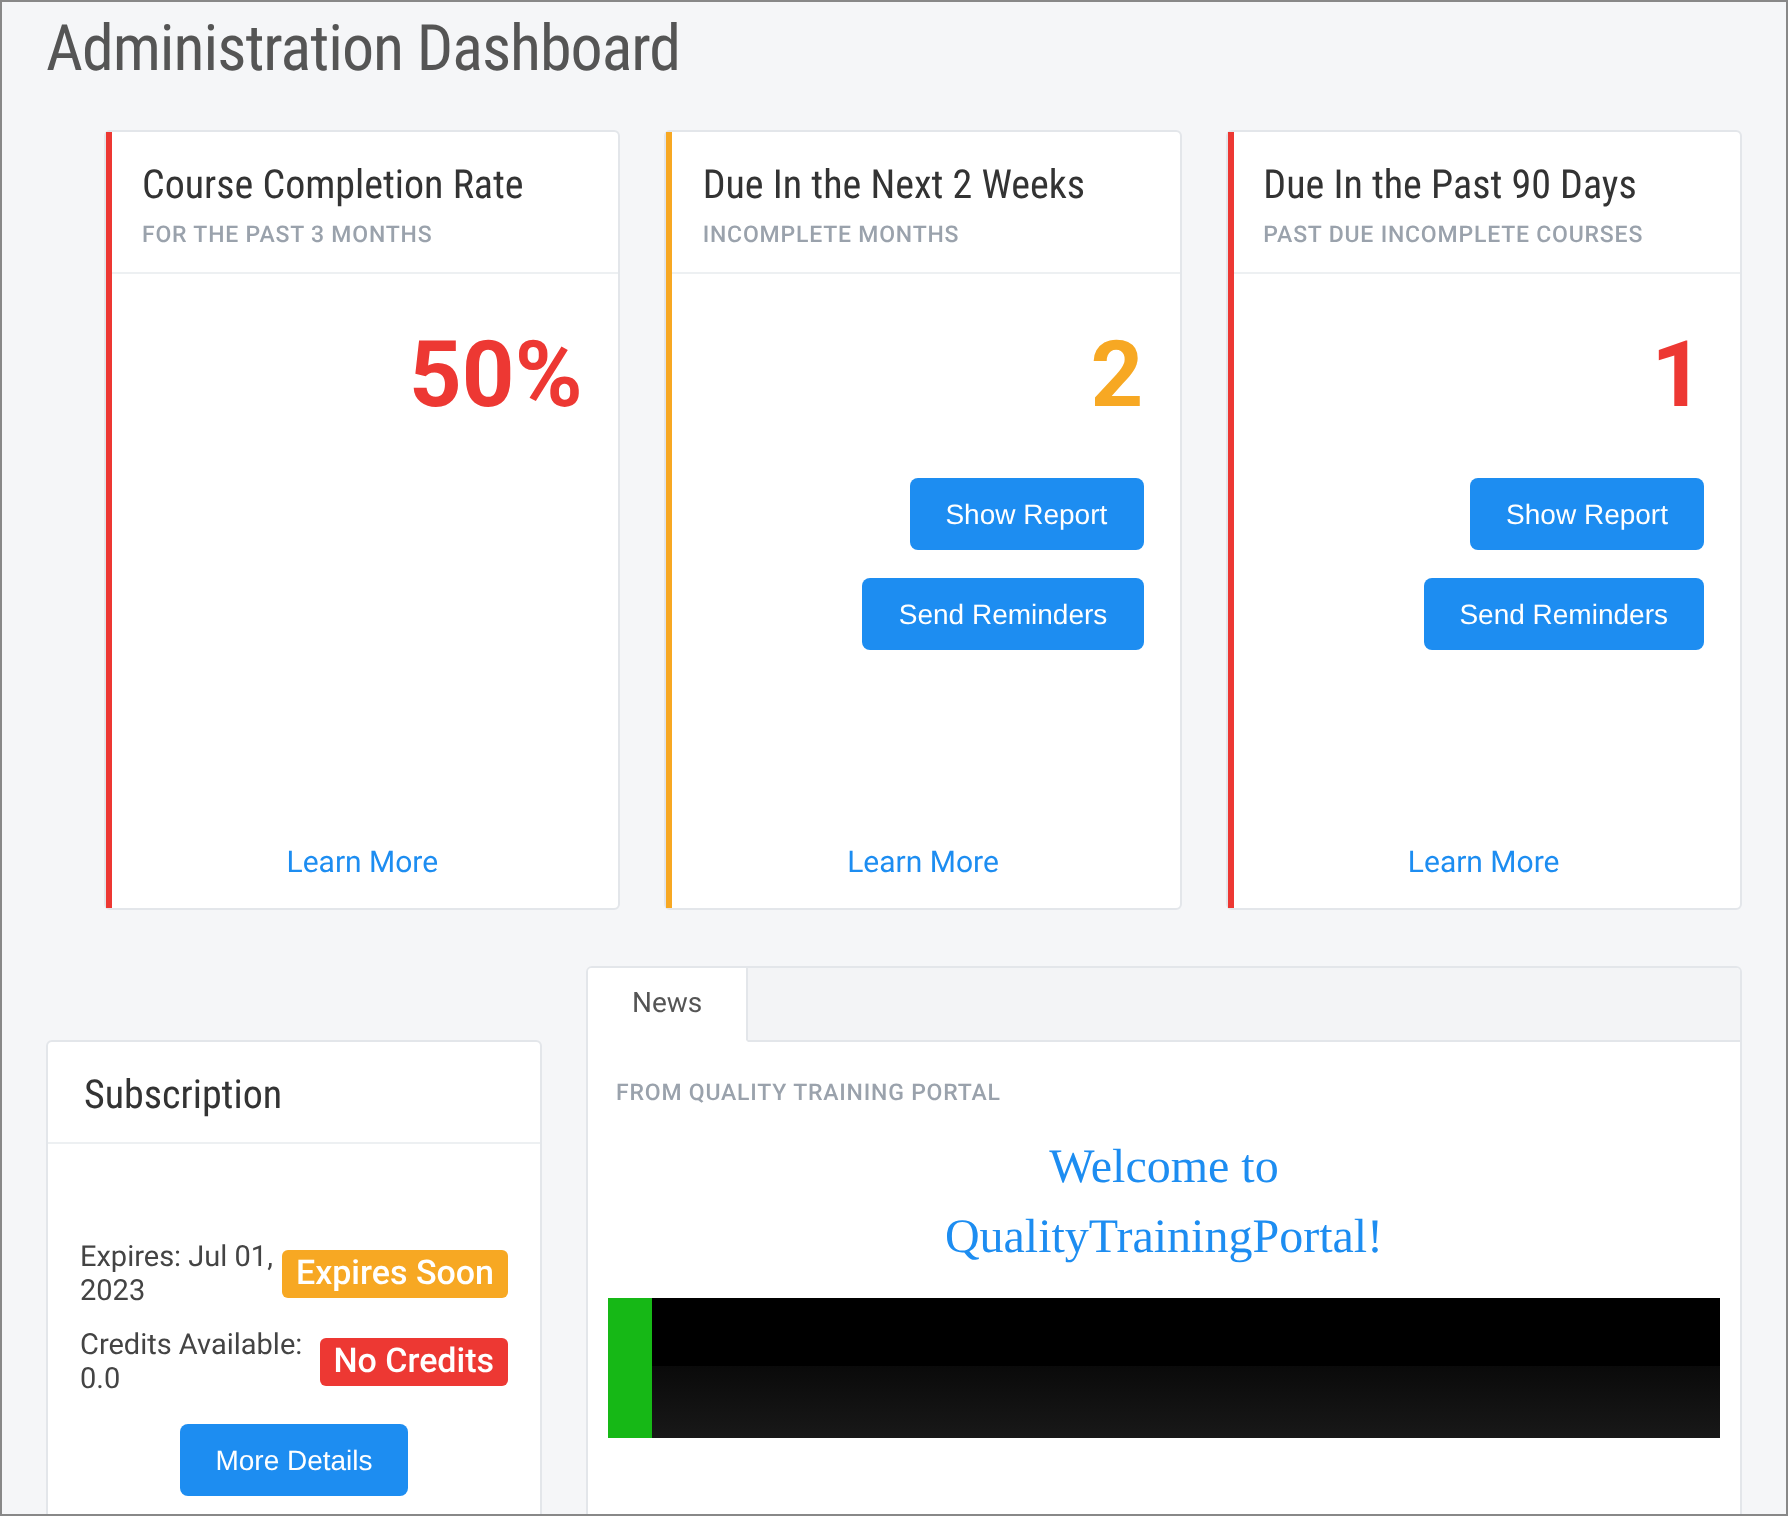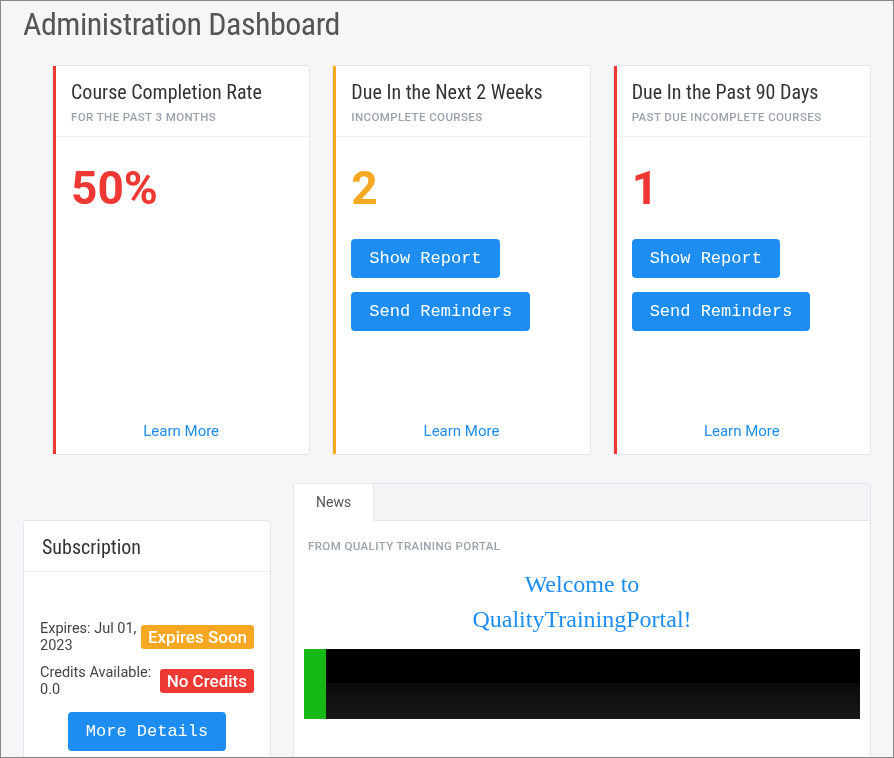--- a/index.html
+++ b/index.html
@@ -59,41 +59,41 @@
     .card-subtitle {
       font-size: 11.5px;
       color: #9aa2ac;
       letter-spacing: 0.4px;
       font-weight: 500;
     }
     .card-body {
       flex: 1;
       display: flex;
       flex-direction: column;
-      align-items: flex-start;
+      align-items: flex-end;
       padding: 20px 18px 10px 18px;
     }
     .big-number {
       font-size: 46px;
       font-weight: 700;
       margin-top: 4px;
       margin-bottom: 24px;
     }
     .big-red { color: #ed3833; }
     .big-orange { color: #f7a823; }
     .btn {
       background: #1d8df1;
       color: #fff;
       border: none;
       padding: 10px 18px;
-      font-size: 17px;
+      font-size: 14px;
       border-radius: 4px;
       cursor: pointer;
       margin-bottom: 14px;
-      font-family: Liberation Mono, monospace;
+      font-family: Liberation Sans, sans-serif;
     }
     .learn-more {
       color: #1d8df1;
       font-size: 15px;
       text-decoration: none;
       text-align: center;
       padding: 12px 0 14px 0;
       cursor: pointer;
     }
     .bottom-row {
@@ -228,21 +228,21 @@
       <div class="card-body">
         <div class="big-number big-red">50%</div>
       </div>
       <a class="learn-more">Learn More</a>
     </div>
 
     <div class="card">
       <div class="card-accent accent-orange"></div>
       <div class="card-header">
         <div class="card-title">Due In the Next 2 Weeks</div>
-        <div class="card-subtitle">INCOMPLETE COURSES</div>
+        <div class="card-subtitle">INCOMPLETE MONTHS</div>
       </div>
       <div class="card-body">
         <div class="big-number big-orange">2</div>
         <button class="btn">Show Report</button>
         <button class="btn">Send Reminders</button>
       </div>
       <a class="learn-more">Learn More</a>
     </div>
 
     <div class="card">

